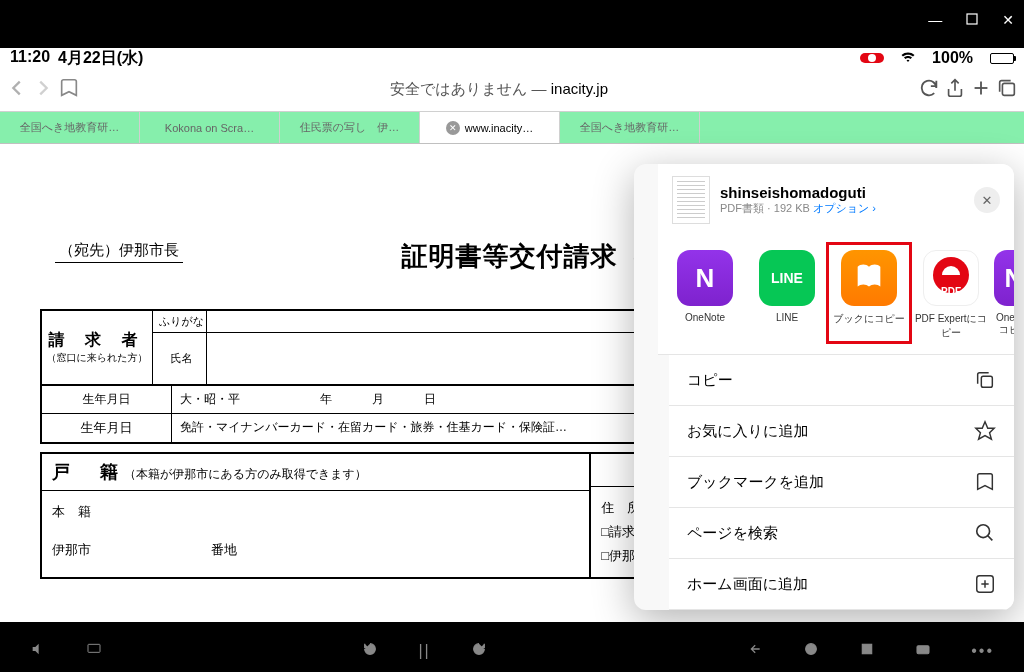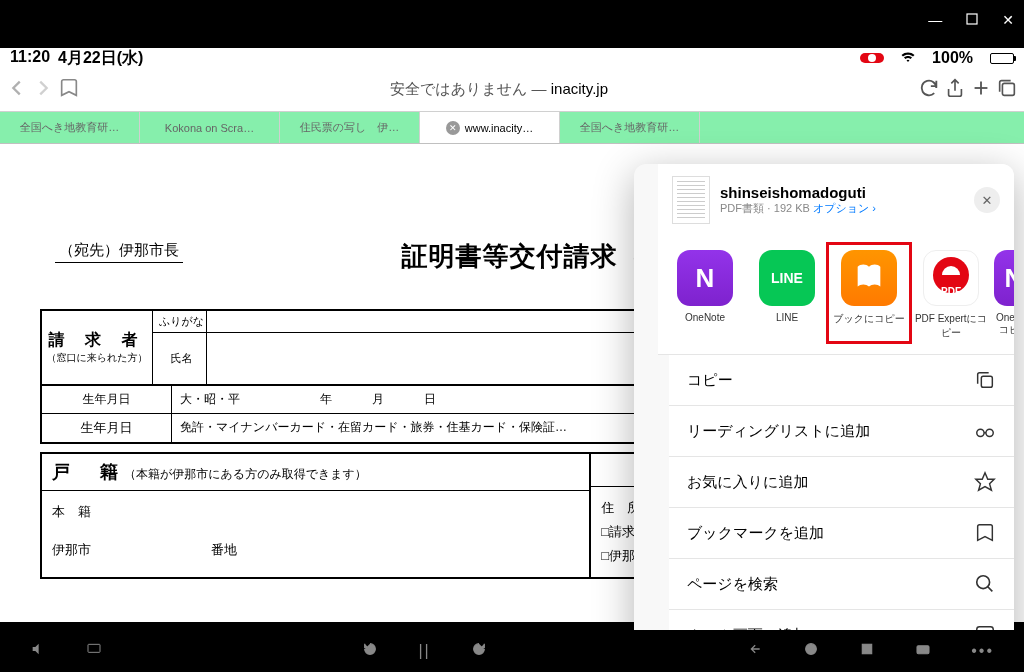--- a/index.html
+++ b/index.html
@@ -252,28 +252,20 @@
     </div>
     <div class="ss-list">
       <div class="ss-item">
           <span>コピー</span>
           <span class="ss-item-icon"><svg viewBox="0 0 24 24" fill="none" stroke="currentColor" stroke-width="1.6">
               <rect x="8" y="8" width="12" height="12" rx="2"></rect>
               <path d="M4 16V6a2 2 0 012-2h10"></path>
             </svg></span>
         </div>
       <div class="ss-item">
-          <span>リーディングリストに追加</span>
-          <span class="ss-item-icon"><svg viewBox="0 0 24 24" fill="none" stroke="currentColor" stroke-width="1.6">
-              <circle cx="7" cy="14" r="4"></circle>
-              <circle cx="17" cy="14" r="4"></circle>
-              <line x1="11" y1="14" x2="13" y2="14"></line>
-            </svg></span>
-        </div>
-      <div class="ss-item">
           <span>お気に入りに追加</span>
           <span class="ss-item-icon"><svg viewBox="0 0 24 24" fill="none" stroke="currentColor" stroke-width="1.6">
               <polygon points="12 2 15 9 22 9 17 14 19 21 12 17 5 21 7 14 2 9 9 9"></polygon>
             </svg></span>
         </div>
       <div class="ss-item">
           <span>ブックマークを追加</span>
           <span class="ss-item-icon"><svg viewBox="0 0 24 24" fill="none" stroke="currentColor" stroke-width="1.6">
               <path d="M4 5a2 2 0 012-2h12a2 2 0 012 2v15l-8-4-8 4z"></path>
             </svg></span>

